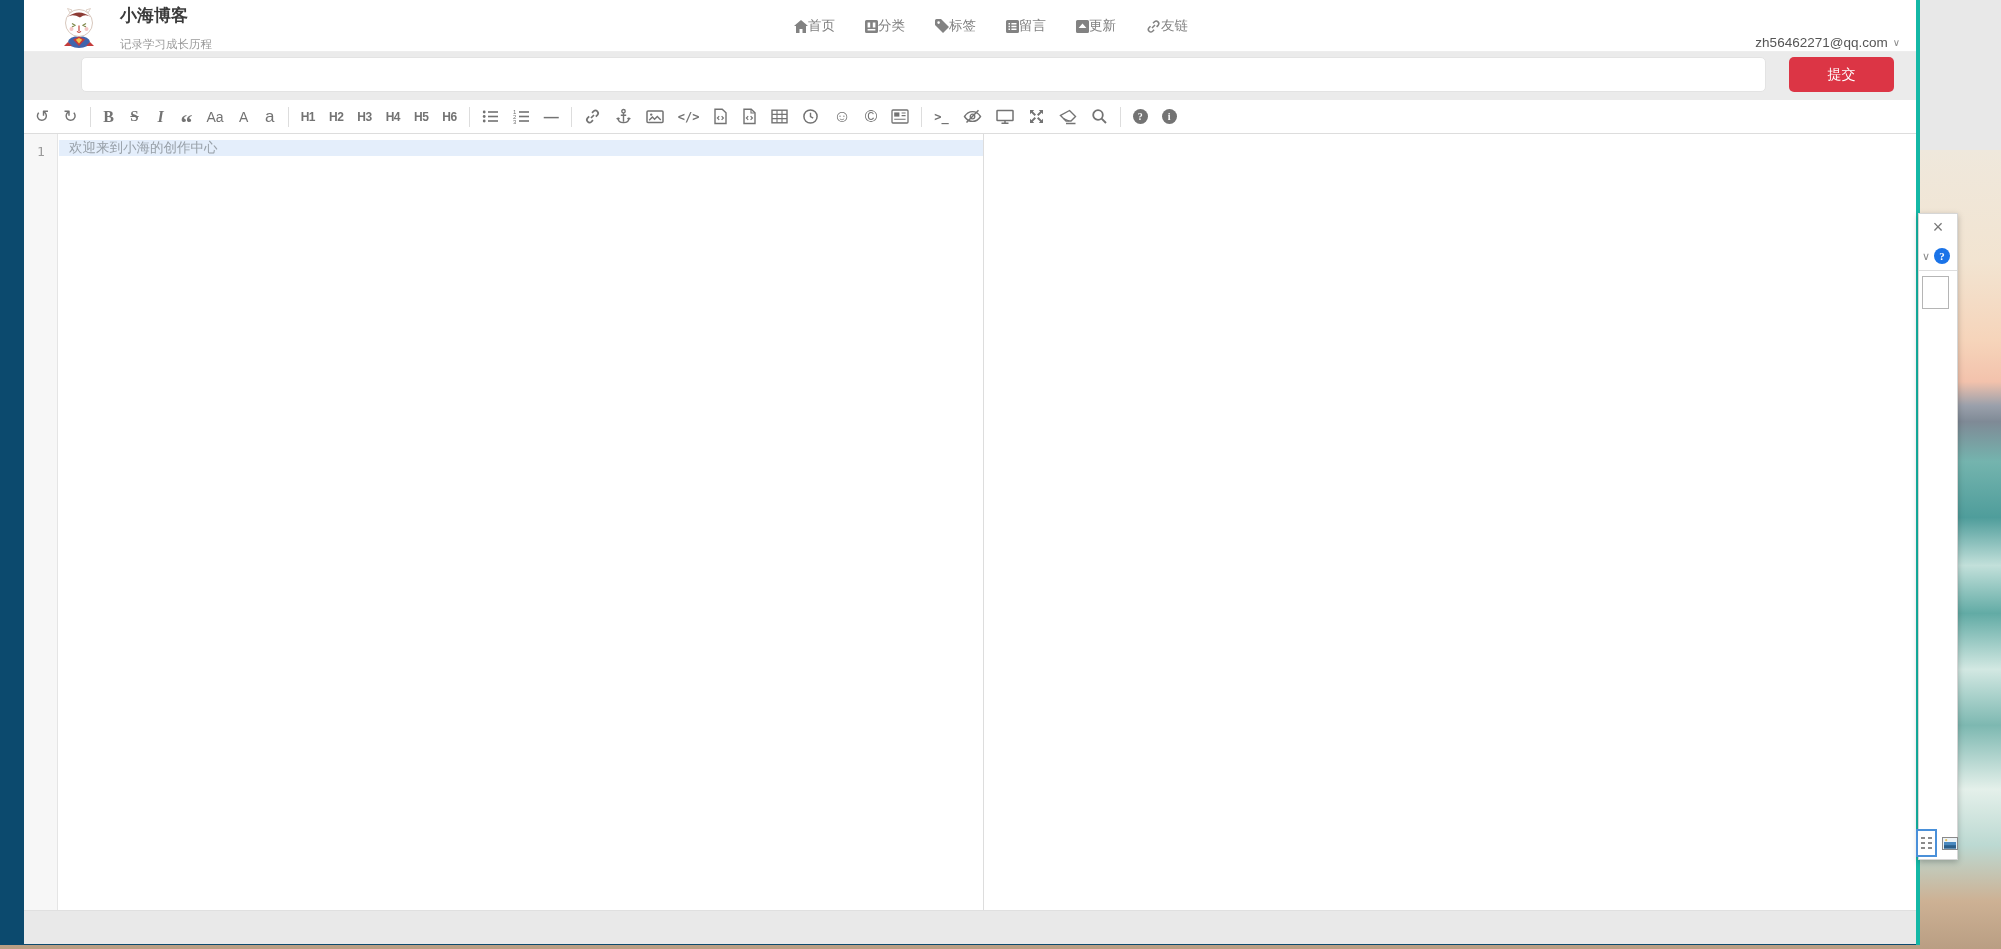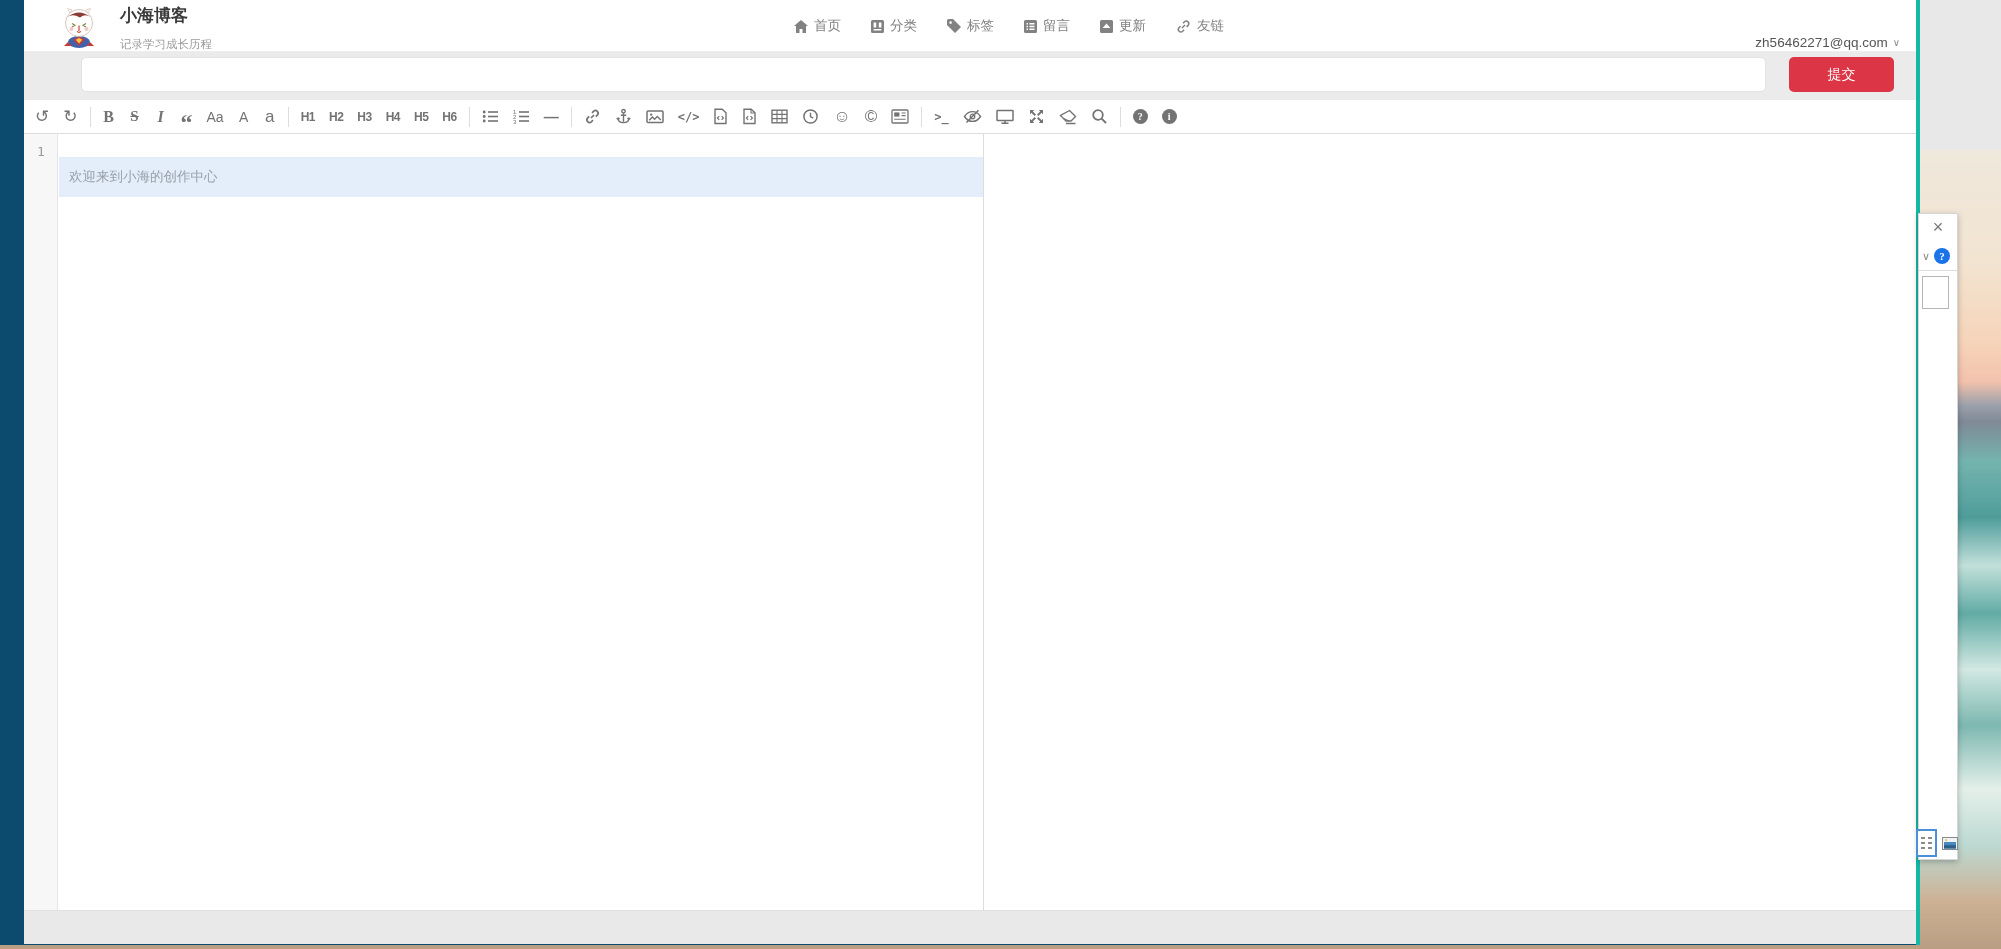--- a/index.html
+++ b/index.html
@@ -20,21 +20,21 @@
   .page { position:absolute; left:0; top:0; width:1920px; height:945px;
           border-right:4px solid #14b8a6; background:#0c4a6e;padding-left:24px; }
 
   
   .header { position:relative; height:52px; background:#fff; border-bottom:1px solid #ededed; }
   .brand { position:absolute; left:34px; top:5px; display:flex; align-items:center; }
   .brand-text { margin-left:20px; }
   .site-title { font-size:17px; font-weight:bold; color:#3a3a3a; line-height:22px; }
   .site-sub { font-size:11.5px; color:#9a9a9a; margin-top:10px; }
   .nav { position:absolute; left:770px; top:0; height:52px; display:flex; align-items:center; gap:30px; }
-  .nav-item { display:flex; align-items:center; gap:6px; color:#828282; font-size:13.5px; cursor:pointer; white-space:nowrap; }
+  .nav-item { display:flex; align-items:center; color:#828282; font-size:13.5px; cursor:pointer; white-space:nowrap; }
   .nav-item svg { display:block; }
   .user-box { position:absolute; right:16px; top:16px; height:52px; display:flex; align-items:center; gap:5px;
               color:#555; font-size:13.5px; cursor:pointer; }
   .user-caret { color:#8a8a8a; font-size:10px; }
 
   
   .compose-bar { position:relative; height:48px; background:#ebebeb; }
   .title-input { position:absolute; left:57px; top:5px; width:1685px; height:35px;
                  border:1px solid #e3e3e3; border-radius:5px; background:#fff;
                  font-size:14px; padding:0 12px; outline:none; }
@@ -60,21 +60,21 @@
   .badge-ic { width:15px; height:15px; border-radius:50%; background:#737373; color:#fff;
               font-size:10px; font-weight:bold; display:flex; align-items:center; justify-content:center;
               font-family:"Liberation Serif","DejaVu Serif",serif; }
 
   
   .editor { position:relative; height:776px; background:#fff; display:flex; }
   .pane-left { position:relative; width:960px; border-right:1px solid #ddd; height:100%;
                font-family:"DejaVu Sans Mono","Liberation Mono",monospace; }
   .gutter { position:absolute; left:0; top:0; bottom:0; width:34px; background:#f7f7f7; border-right:1px solid #e5e5e5; }
   .line-no { position:absolute; top:6px; width:34px; text-align:center; color:#9b9b9b; font-size:13px; line-height:24px; }
-  .active-line { position:absolute; left:35px; right:0; top:23px; height:40px; background:#e4eefb;
+  .active-line { position:absolute; left:35px; right:0; top:6px; height:16px; background:#e4eefb;
                  display:flex; align-items:center; }
   .active-line span { margin-left:10px; font-size:13.5px; color:#98a0a8; }
   .pane-right { flex:1; background:#fff; }
 
   
   .footer-band { height:34px; background:#e9e9e9; border-top:1px solid #e0e0e0; }
 
   
   .side-popup { position:absolute; left:1918px; top:213px; width:40px; height:647px; background:#fff;
                 border:1px solid #d6d6d6; box-shadow:0 2px 6px rgba(0,0,0,.25); }

